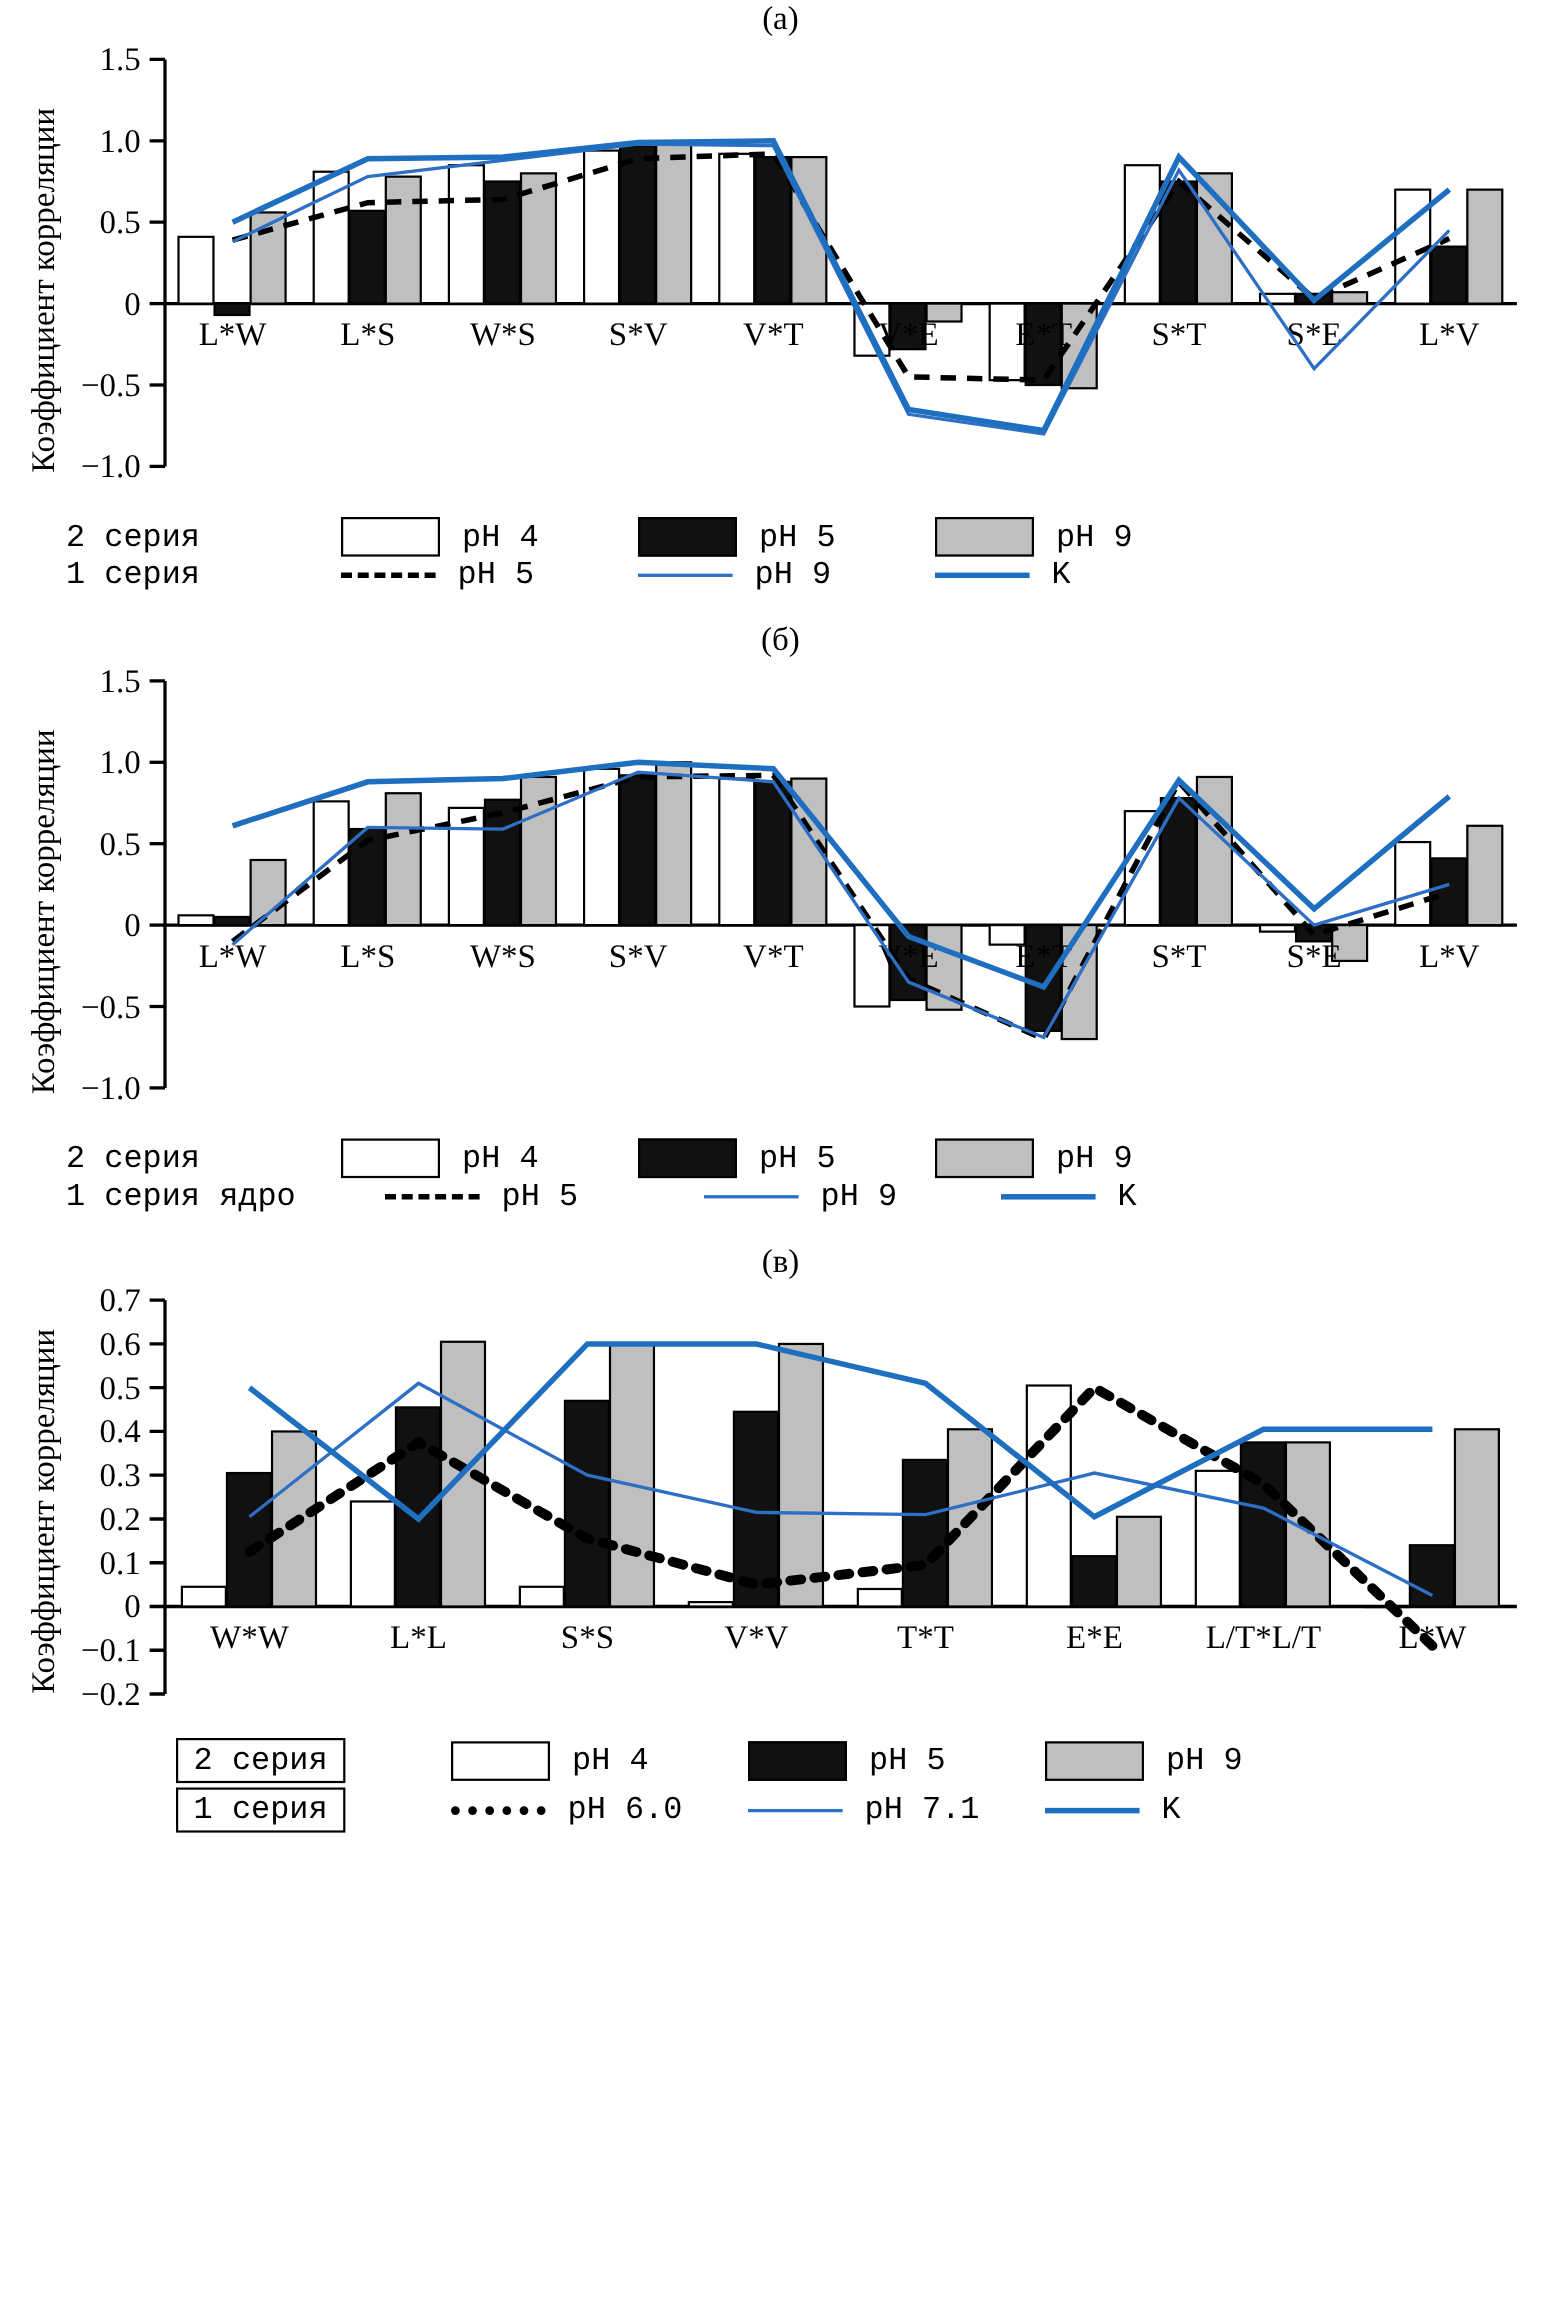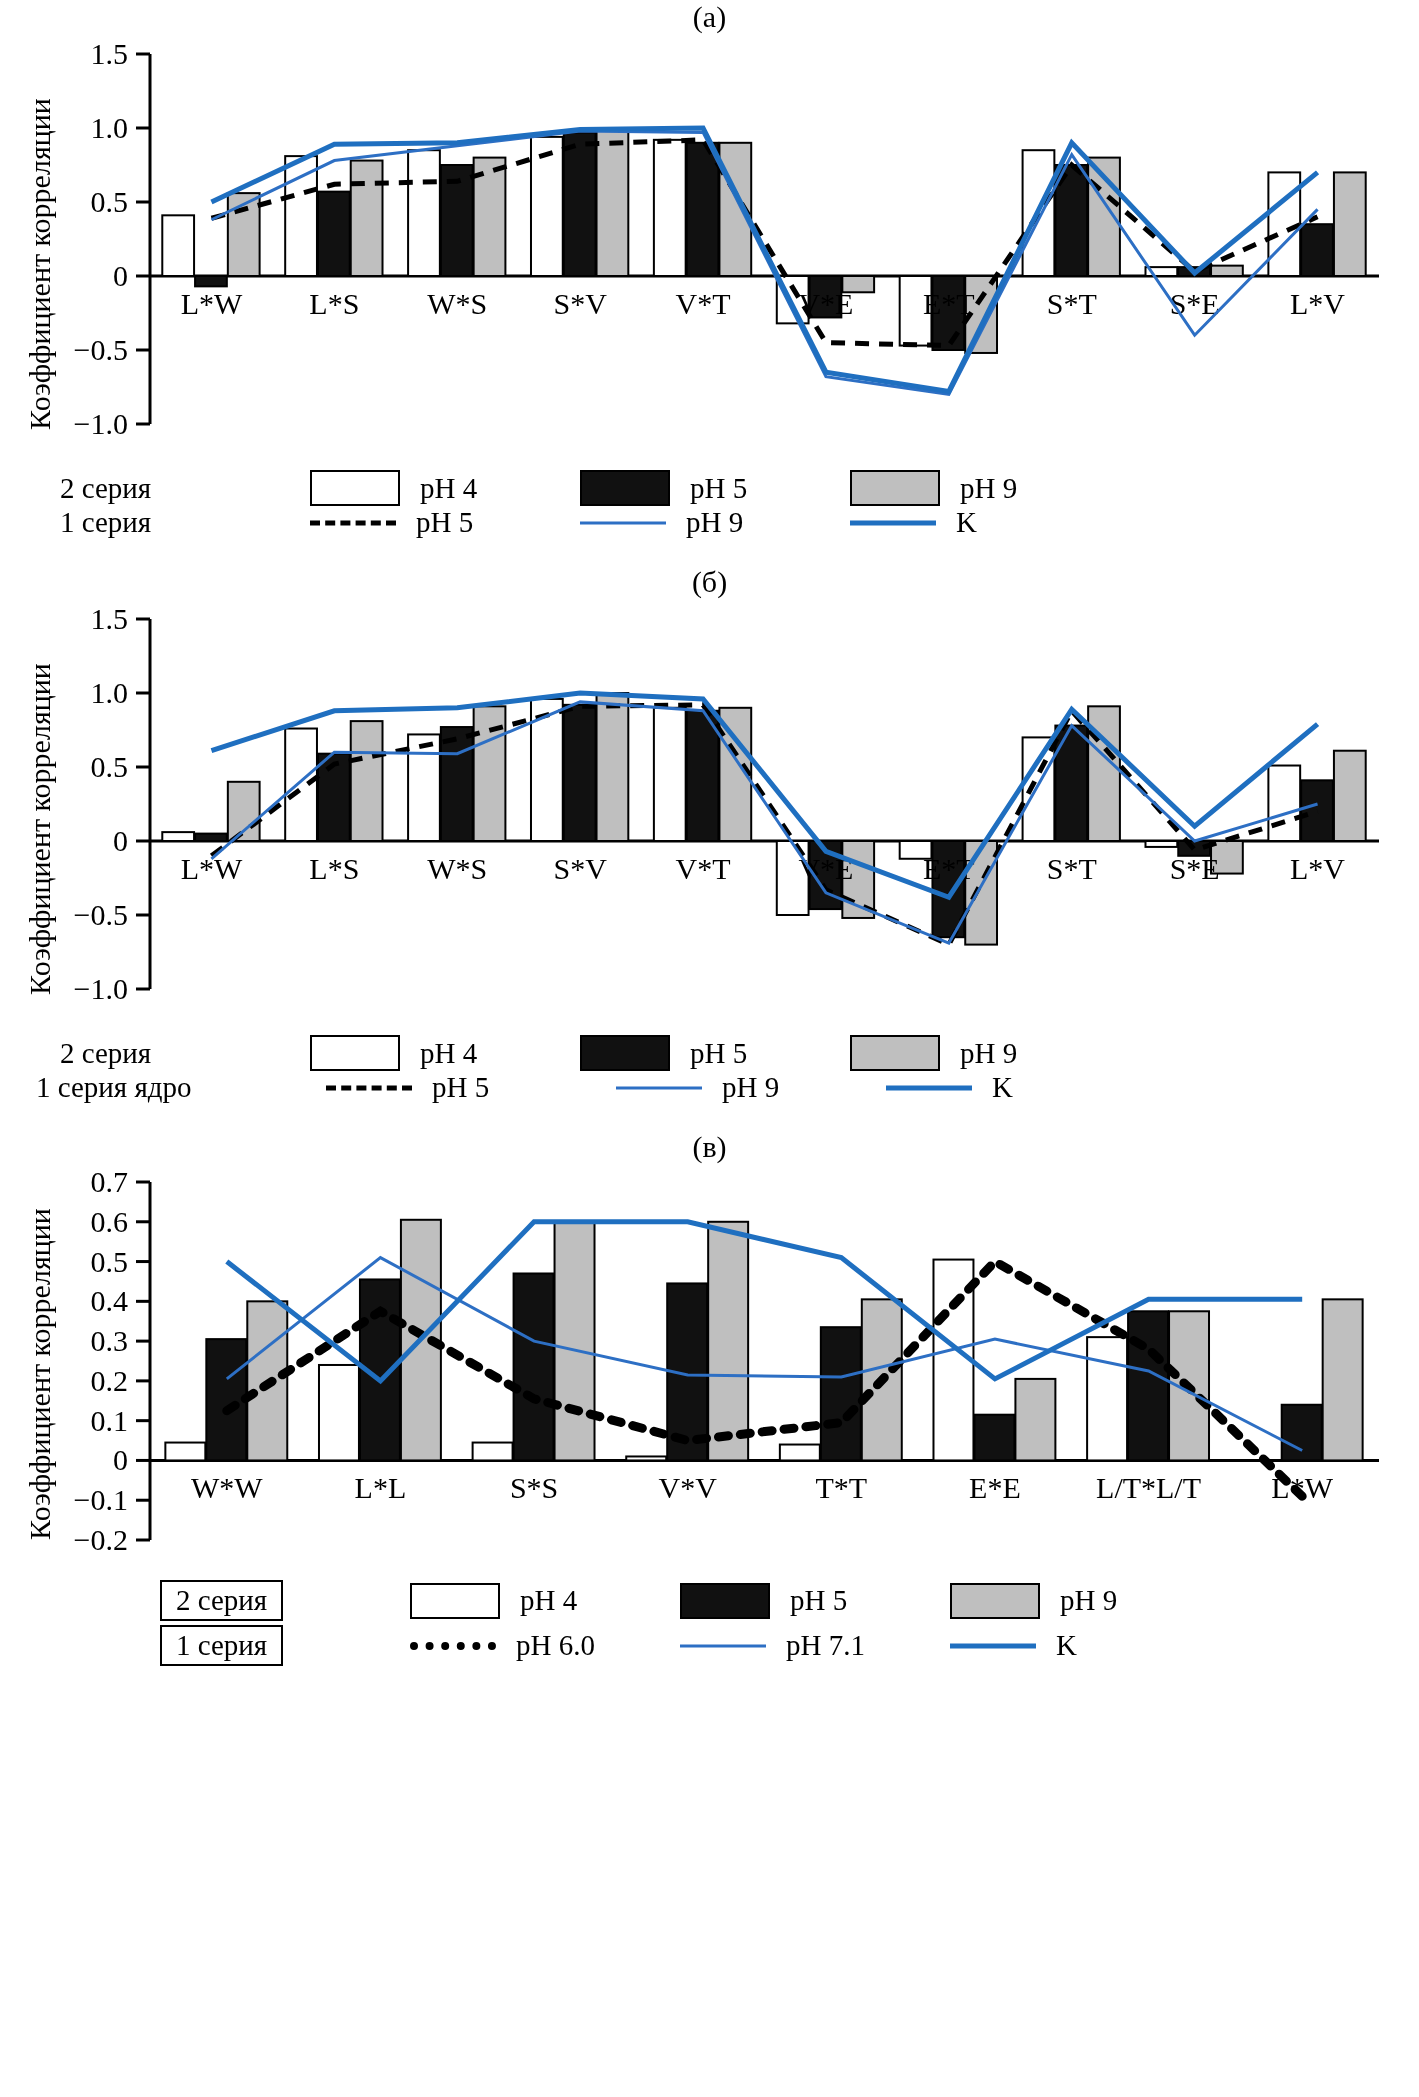--- a/index.html
+++ b/index.html
@@ -2,21 +2,21 @@
 <html><head>
 <meta charset="utf-8">
 <style>
   html,body{margin:0;padding:0;background:#fff;}
   body{width:1419px;height:2097px;font-family:"Liberation Serif",serif;color:#000;}
   .panel{position:relative;width:1419px;}
   .panel-title{text-align:center;font-size:30px;font-family:"Liberation Serif",serif;}
   .chart-wrap{position:relative;}
   .ylabel{position:absolute;left:8px;top:50%;transform:translateY(-50%) rotate(-90deg);transform-origin:center;white-space:nowrap;font-size:30px;font-family:"Liberation Serif",serif;}
   svg{display:block;}
-  .legend{font-size:29px;font-family:Liberation Serif, serif;}
+  .legend{font-size:29px;font-family:Liberation Mono, monospace;}
   .legend-row{display:flex;align-items:center;}
   .legend-label{width:250px;text-align:left;padding-left:60px;}
   .legend-item{display:flex;align-items:center;width:270px;}
   .swatch{width:86px;height:32px;border:2px solid #000;margin-right:20px;}
   .swatch.white{background:#fff;}
   .swatch.black{background:#111;}
   .swatch.grey{background:#bfbfbf;}
   .lineswatch{width:86px;height:32px;margin-right:20px;position:relative;}
   .lineswatch i{position:absolute;left:0;right:0;top:50%;transform:translateY(-50%);display:block;}
   .dash{border-top:5px dashed #000;}
@@ -208,21 +208,21 @@
       <div class="legend-item">
         <span class="swatch black"></span>
         <span>pH 5</span>
       </div>
       <div class="legend-item">
         <span class="swatch grey"></span>
         <span>pH 9</span>
       </div>
     </div>
     <div class="legend-row">
-      <div class="legend-label" style="width:290px;padding-left:36px;">1 серия ядро</div>
+      <div class="legend-label" style="width:290px;padding-left:60px;">1 серия ядро</div>
       <div class="legend-item" style="width:290px;">
         <span class="lineswatch">
             <i class="dash"></i>
           </span>
         <span>pH 5</span>
       </div>
       <div class="legend-item">
         <span class="lineswatch">
             <i class="thinblue"></i>
           </span>

